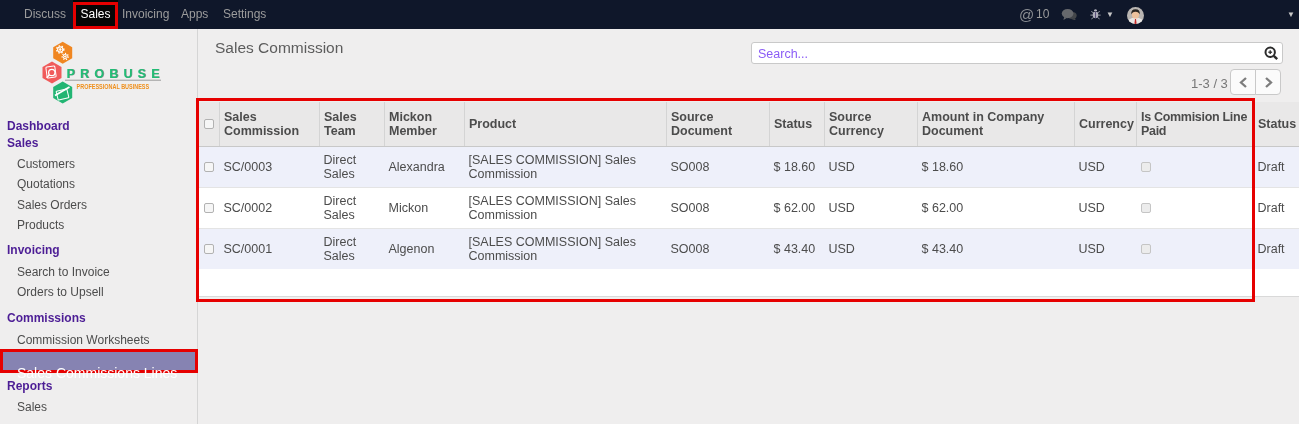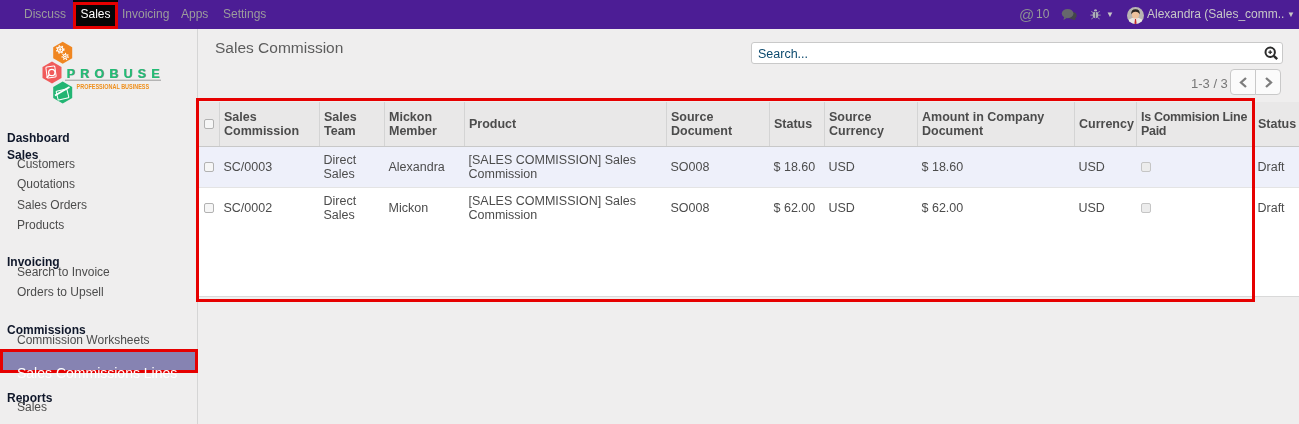--- a/index.html
+++ b/index.html
@@ -1,36 +1,36 @@
 <!DOCTYPE html>
 <html><head>
 <meta charset="utf-8">
 <style>
 * { margin:0; padding:0; box-sizing:border-box; }
 html,body { width:1299px; height:424px; overflow:hidden; }
 body { font-family:"Liberation Sans", sans-serif; background:#efeeee; position:relative; }
 .red { border:3px solid #e60000; position:absolute; pointer-events:none; }
 
 
-#nav { position:absolute; left:0; top:0; width:1299px; height:29px; background:#4c1d95; }
+#nav { position:absolute; left:0; top:0; width:1299px; height:29px; background:#0f172a; }
 #nav .item { position:absolute; top:0; height:29px; line-height:29px; color:#9c9c9c; font-size:12px; }
 #nav .active { color:#fff; background:#060606; }
 
 
 #side { position:absolute; left:0; top:29px; width:198px; height:395px; background:#efeeee; border-right:1px solid #d5d5d5; }
-.shead { position:absolute; left:7px; font-size:12px; font-weight:bold; color:#0f172a;margin-top:12px; }
+.shead { position:absolute; left:7px; font-size:12px; font-weight:bold; color:#4c1d95; }
 .sitem { position:absolute; left:17px; font-size:12px; color:#4c4c4c; }
 #selitem { position:absolute; left:0px; top:320px; width:198px; height:24px; border:3px solid #e60000; background:#8683b2; }
 #selitem span { position:absolute; left:14px; top:12px; line-height:18px; color:#fff; font-size:14px; }
 
 
 #main { position:absolute; left:199px; top:29px; width:1100px; height:395px; background:#efeeee; }
 #title { position:absolute; left:16px; top:10px; font-size:15.5px; color:#5c5c5c; }
 #search { position:absolute; left:552px; top:13px; width:532px; height:22px; background:#fff; border:1px solid #c9c9c9; border-radius:3px; }
-#search .ph { position:absolute; left:6px; top:4px; font-size:12.5px; color:#0c4a6e; }
+#search .ph { position:absolute; left:6px; top:4px; font-size:12.5px; color:#8b5cf6; }
 #search svg { position:absolute; right:2px; top:2px; }
 #pager { position:absolute; left:992px; top:47px; font-size:13px; color:#777; }
 #pbtns { position:absolute; left:1031px; top:40px; width:52px; height:26px; }
 .pbtn { position:absolute; top:0; width:26px; height:26px; background:#fbfbfb; border:1px solid #c9c9c9; }
 #pb1 { left:0; border-radius:4px 0 0 4px; }
 #pb2 { left:25px; border-radius:0 4px 4px 0; }
 .pbtn svg { position:absolute; left:8px; top:7px; }
 
 
 #tablewrap { position:absolute; left:197px; top:102px; width:1102px; height:195px; background:#fff; border-bottom:1px solid #d9d9d9;}
@@ -81,21 +81,20 @@
         </defs>
         <g clip-path="url(#avc)">
           <rect width="17" height="17" fill="#b9b5b2"></rect>
           <path d="M2 17 L15 17 L15 12.5 Q12 10.5 8.5 10.5 Q5 10.5 2 12.5 Z" fill="#e8e6e4"></path>
           <ellipse cx="8.5" cy="7.4" rx="3.6" ry="4.2" fill="#ecc19c"></ellipse>
           <path d="M4.2 7.6 Q3.8 2.2 8.5 2.2 Q13.2 2.2 12.8 7.6 L12.2 6.6 Q11 4.6 8.5 4.8 Q6 4.6 4.8 6.6 Z" fill="#2a2622"></path>
           <path d="M8 12 L9 12 L9.6 17 L7.4 17 Z" fill="#c62828"></path>
         </g>
       </svg>
   </div>
-  <div class="item" style="left:1147px; color:#c7c7c7;">Alexandra (Sales_comm..</div>
   <div class="item" style="left:1287px; color:#c6c6c6; font-size:8px;">▼</div>
   <div class="red" style="left:73px; top:2px; width:45px; height:27px;"></div>
 </div>
 
 <div id="side">
   <svg style="position:absolute; left:38px; top:9px;" width="130" height="72" viewBox="0 0 130 72">
 
     <polygon points="24.7,3.7 34.2,9.2 34.2,20.2 24.7,25.7 15.2,20.2 15.2,9.2" fill="#f08621"></polygon>
     <polygon points="14,23.5 23.5,29 23.5,40 14,45.5 4.5,40 4.5,29" fill="#f05a5a"></polygon>
     <polygon points="24.7,43.4 34.2,48.9 34.2,59.9 24.7,65.4 15.2,59.9 15.2,48.9" fill="#22b573"></polygon>
@@ -223,17 +222,31 @@
           <td>Mickon</td>
   <td>[SALES COMMISSION] Sales Commission</td>
   <td>SO008</td>
           <td class="num">$ 62.00</td>
           <td>USD</td>
   <td class="num">$ 62.00</td>
           <td>USD</td>
   <td><span class="cb" style="background:#ececec;border-color:#c5c5c5;"></span></td>
           <td>Draft</td>
 </tr>
+<tr class="odd">
+  <td style="padding-left:6px;"><span class="cb"></span></td>
+  <td>SC/0001</td>
+          <td>Direct Sales</td>
+          <td>Algenon</td>
+  <td>[SALES COMMISSION] Sales Commission</td>
+  <td>SO008</td>
+          <td class="num">$ 43.40</td>
+          <td>USD</td>
+  <td class="num">$ 43.40</td>
+          <td>USD</td>
+  <td><span class="cb" style="background:#ececec;border-color:#c5c5c5;"></span></td>
+          <td>Draft</td>
+</tr>
 </tbody>
 </table>
 </div>
 
 <div class="red" style="left:196px; top:98px; width:1059px; height:204px;"></div>
 
 </body></html>

